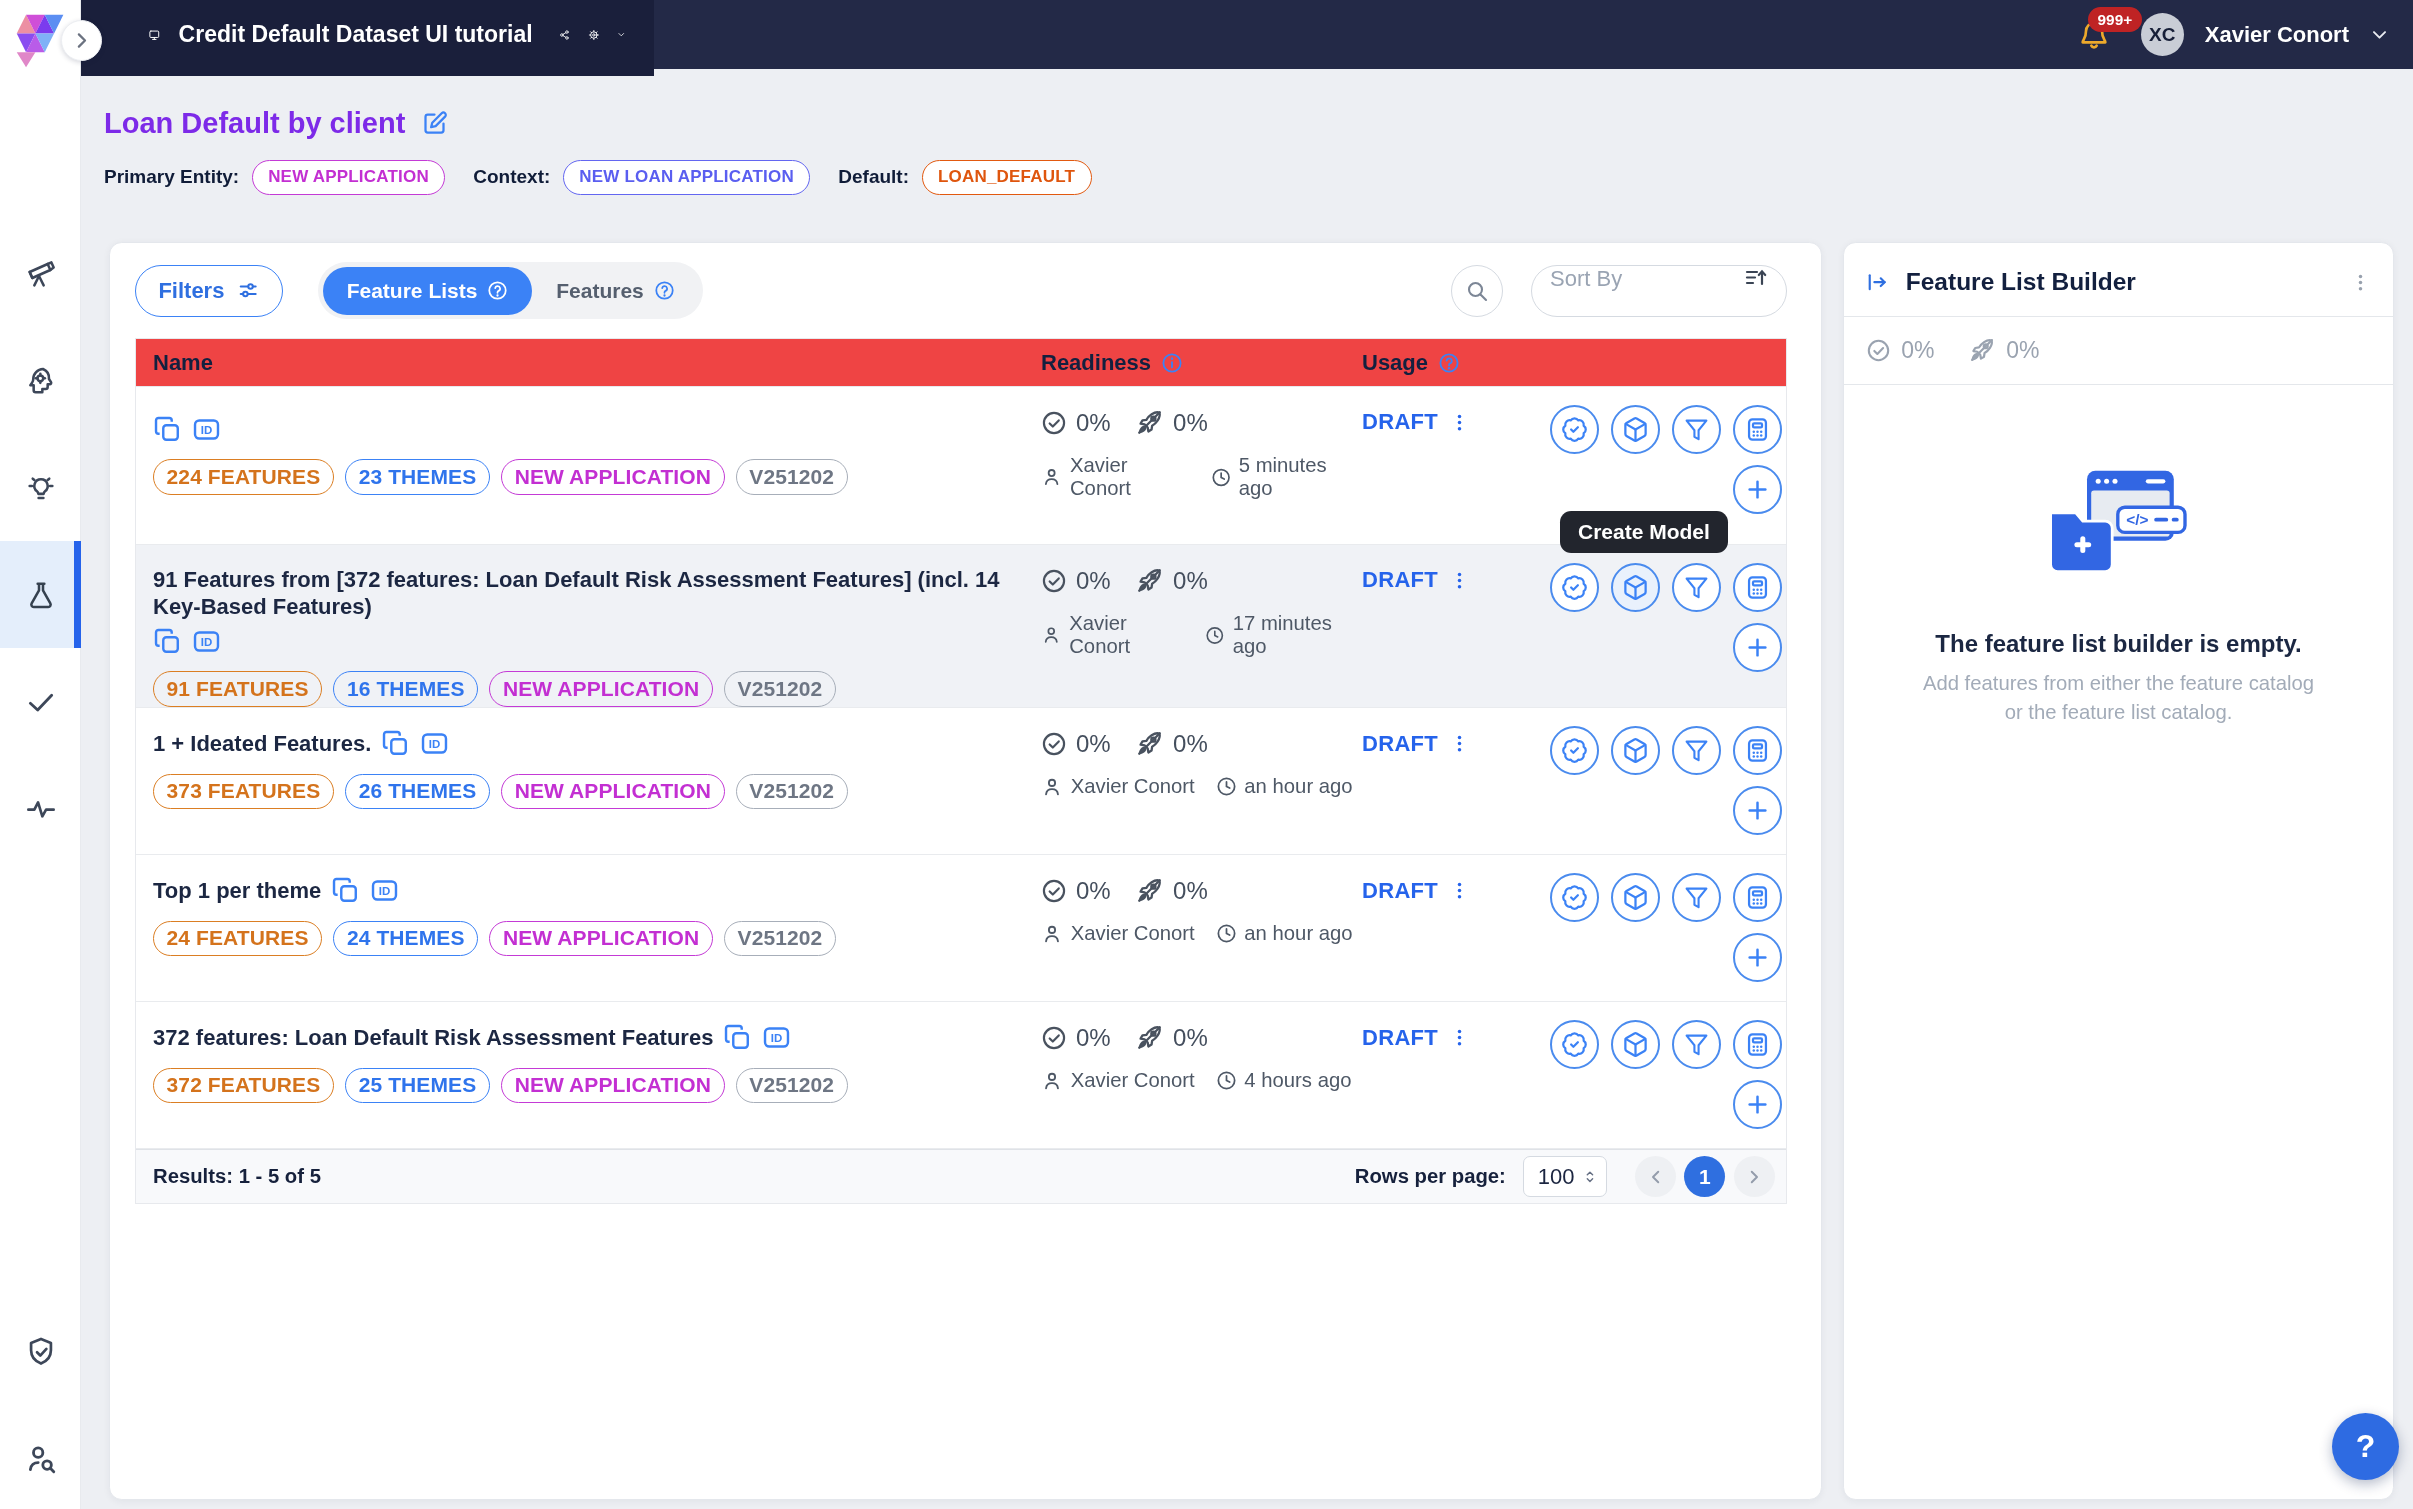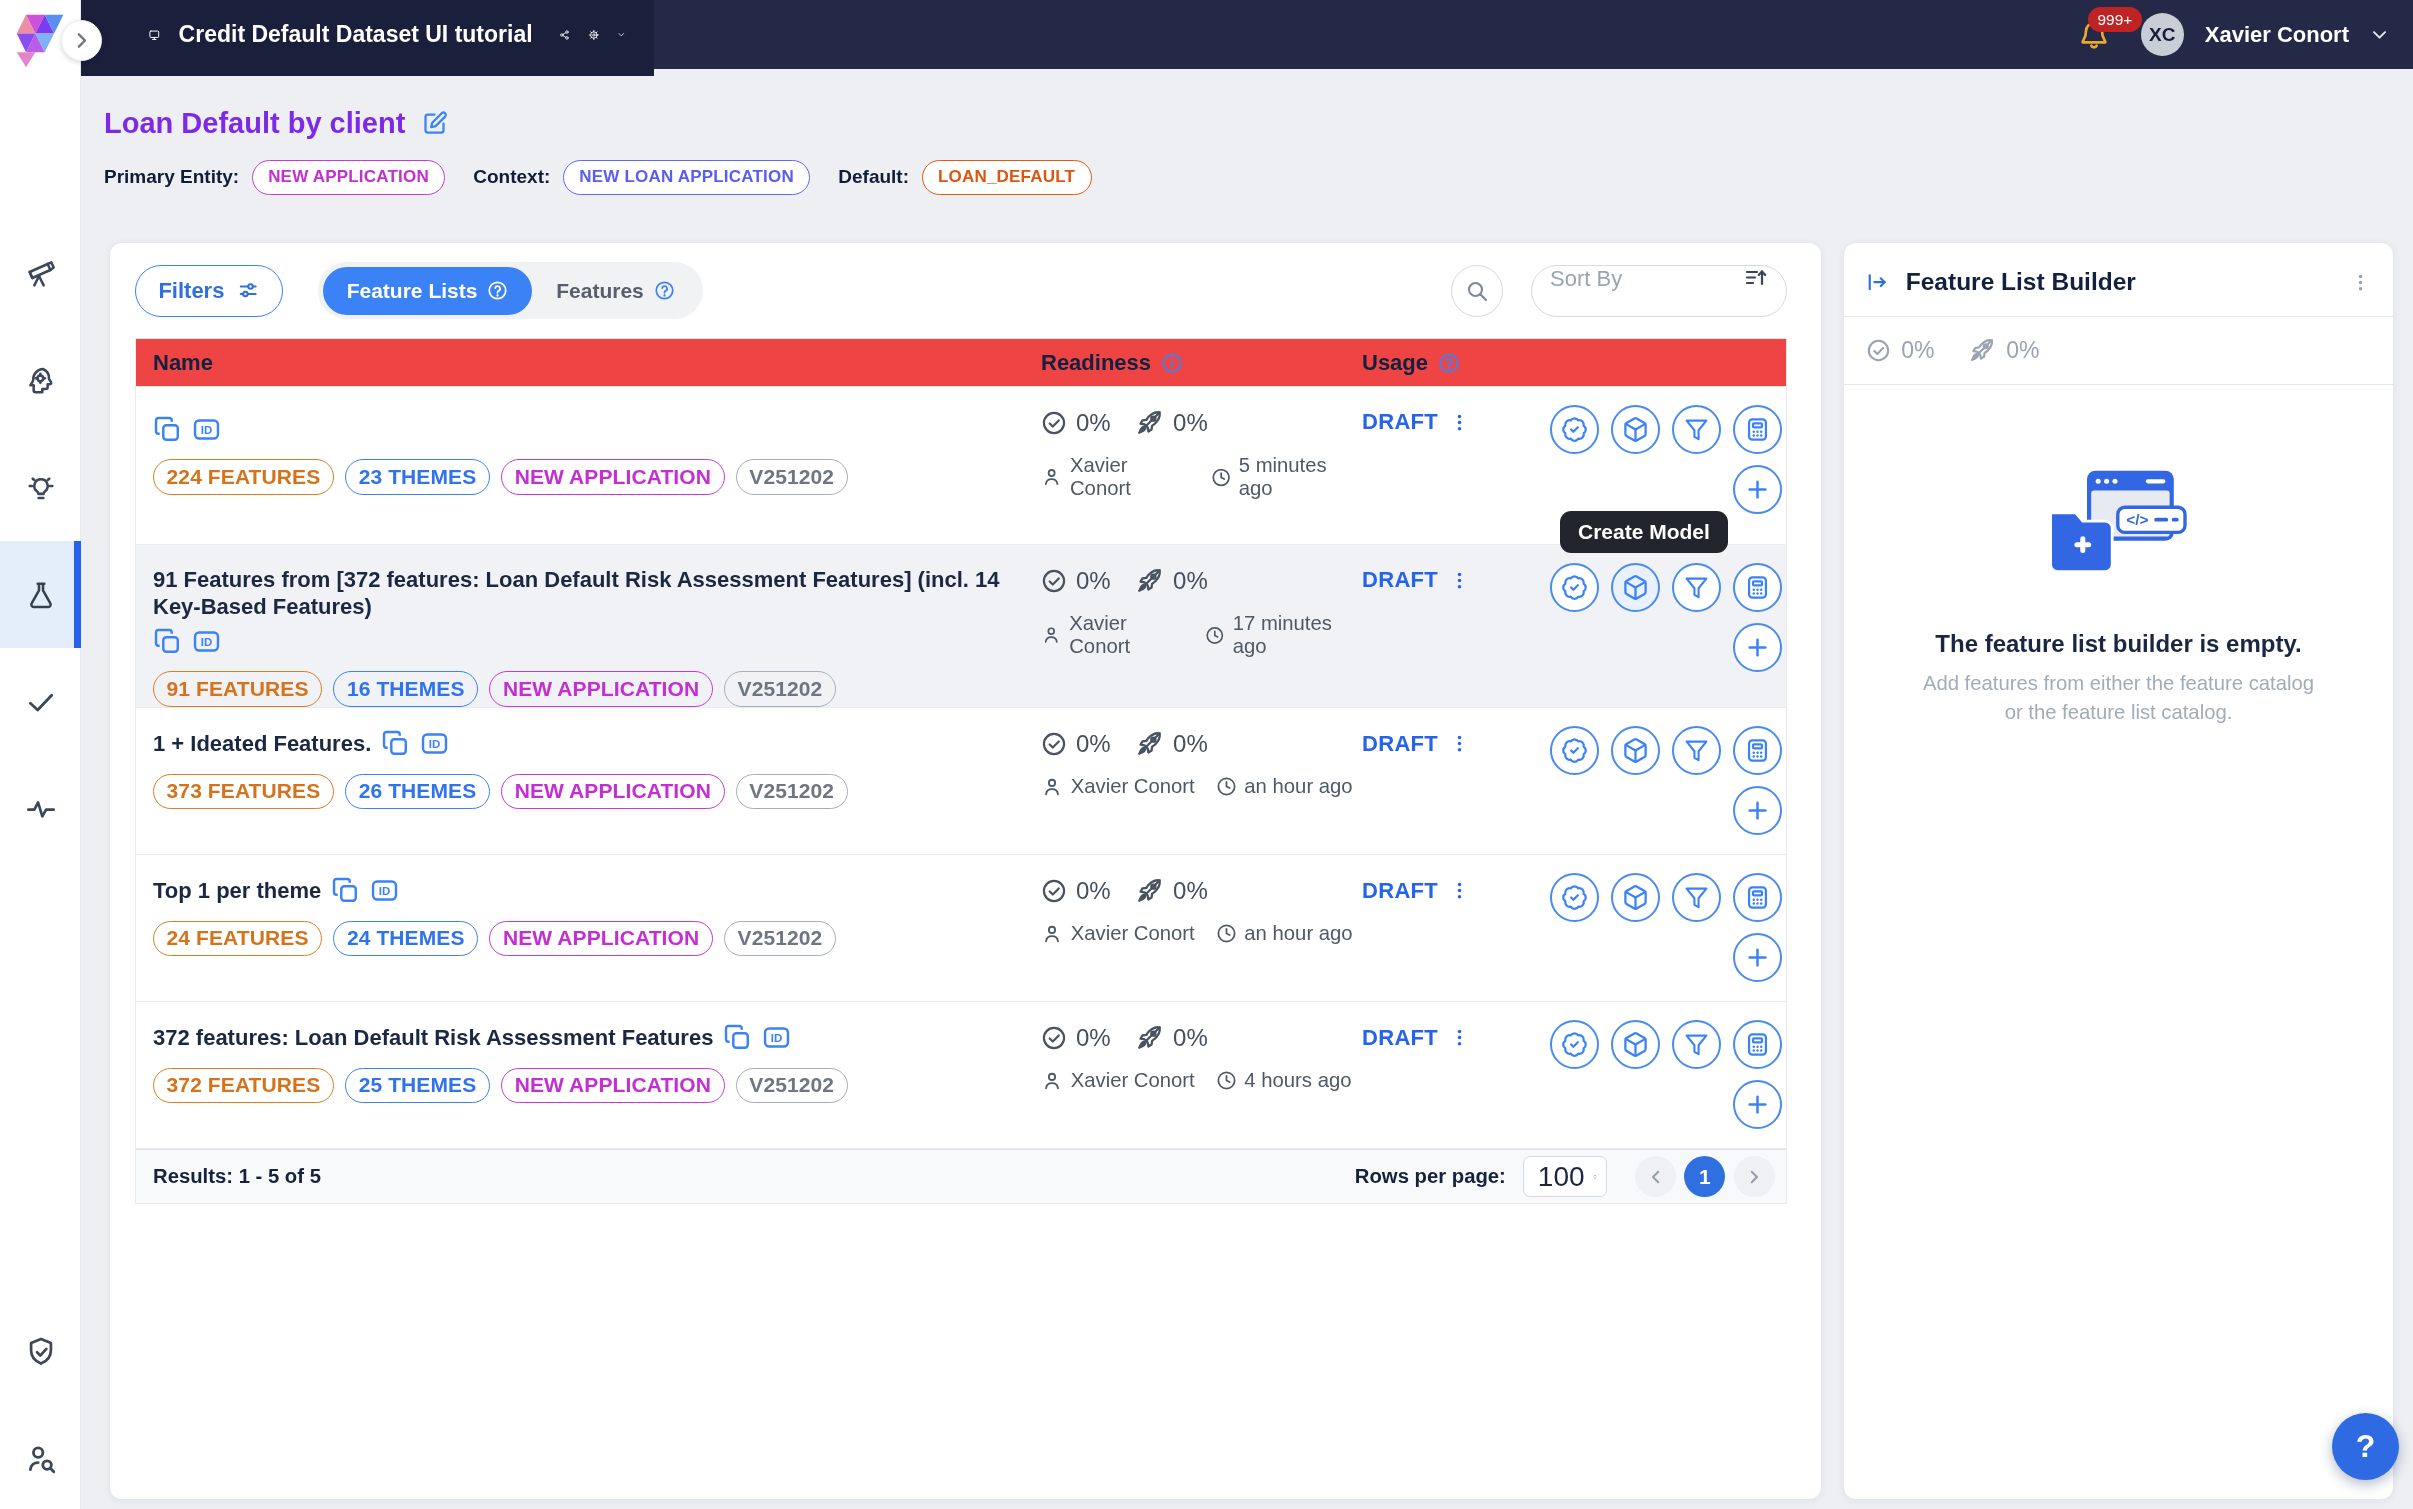--- a/index.html
+++ b/index.html
@@ -14,21 +14,21 @@
   svg{display:block}
   .ic{color:inherit}
 
   
   .topbar{position:absolute;left:81px;top:0;right:0;height:69px;background:#232947;display:flex;align-items:center;z-index:5}
   .topbar-tab{width:573px;height:83px;background:#1a1f3b;display:flex;align-items:center;padding:0 28px 0 67px;gap:18px}
   .topbar-tab .proj-title{color:#fff;font-size:23px;font-weight:600;white-space:nowrap;margin-right:8.4px}
   .topbar-icon{color:#fff}
   .topbar-right{margin-left:auto;display:flex;align-items:center;gap:21px;padding-right:24px}
   .bell-wrap{position:relative;color:#eda92b;margin-right:9.8px}
-  .notif-badge{position:absolute;top:-11.2px;left:9.8px;background:#bf2324;color:#fff;font-size:15.4px;font-weight:400;border-radius:700px;padding:3.5px 9.8px;white-space:nowrap}
+  .notif-badge{position:absolute;top:-11.2px;left:9.8px;background:#bf2324;color:#fff;font-size:15.4px;font-weight:700;border-radius:700px;padding:3.5px 9.8px;white-space:nowrap}
   .avatar{width:43px;height:43px;border-radius:50%;background:#c9cdd6;color:#171f38;display:flex;align-items:center;justify-content:center;font-size:19px;font-weight:700}
   .user-name{color:#fff;font-size:22px;font-weight:600}
   .topbar-chevron{color:#e8eaf0}
 
   
   .sidebar{position:absolute;left:0;top:0;width:81px;height:1509px;background:#fff;border-right:0.7px solid #e8eaee;z-index:6}
   .logo{position:absolute;left:12.6px;top:11.2px}
   .expand-btn{position:absolute;left:61px;top:20.3px;width:41px;height:41px;border-radius:50%;background:#fff;border:1.4px solid #eceef2;box-shadow:0 1.4px 5.6px rgba(20,30,60,.18);display:flex;align-items:center;justify-content:center;color:#6b7280;z-index:8}
   .side-nav{position:absolute;left:0;top:220px;width:81px;display:flex;flex-direction:column}
   .side-item{width:81px;height:107px;display:flex;align-items:center;justify-content:center;color:#3d4759;position:relative}
@@ -105,21 +105,21 @@
   .plus-btn{margin-top:11.2px}
 
   .tooltip{position:absolute;left:1424px;top:-34px;background:#22252d;color:#fff;font-size:21px;font-weight:600;padding:9px 18px;border-radius:11.2px;white-space:nowrap;z-index:9}
 
   
   .tfoot{height:54px;background:#f8f9fb;border-top:1.1px solid #dfe2e7;display:flex;align-items:center;padding:0 11.2px 0 17px}
   .results{font-size:20.3px;font-weight:700;color:#16213c}
   .tfoot-right{margin-left:auto;display:flex;align-items:center;gap:17px}
   .rpp-label{font-size:20.3px;font-weight:700;color:#16213c}
   .rpp-select{width:84px;height:41px;border:1.4px solid #d5dae1;border-radius:7px;background:#fff;display:flex;align-items:center;padding:0 8.4px 0 14px;gap:7px;cursor:pointer}
-  .rpp-select .val{font-size:28px;color:#1b2540;flex:1}
+  .rpp-select .val{font-size:22px;color:#1b2540;flex:1}
   .rpp-select .stepper{color:#667084}
   .pag{display:flex;align-items:center;gap:8.4px;margin-left:11.2px}
   .pag-btn{width:41px;height:41px;border-radius:50%;background:#eef0f3;display:flex;align-items:center;justify-content:center;color:#939cab;cursor:pointer}
   .pag-current{width:41px;height:41px;border-radius:50%;background:#2f6fe0;color:#fff;font-size:21px;font-weight:600;display:flex;align-items:center;justify-content:center;cursor:pointer}
 
   
   .builder{position:absolute;left:1843px;top:242px;width:551px;height:1258px;background:#fff;border:1.1px solid #e4e7ec;border-radius:12.6px;box-shadow:0 1.4px 7px rgba(25,35,60,.05)}
   .builder-head{display:flex;align-items:center;gap:17px;padding:25px 22.4px 19.6px 22.4px}
   .builder-title{font-size:24.5px;font-weight:700;color:#13203f;flex:1}
   .builder-kebab{color:#98a1ae;cursor:pointer}

